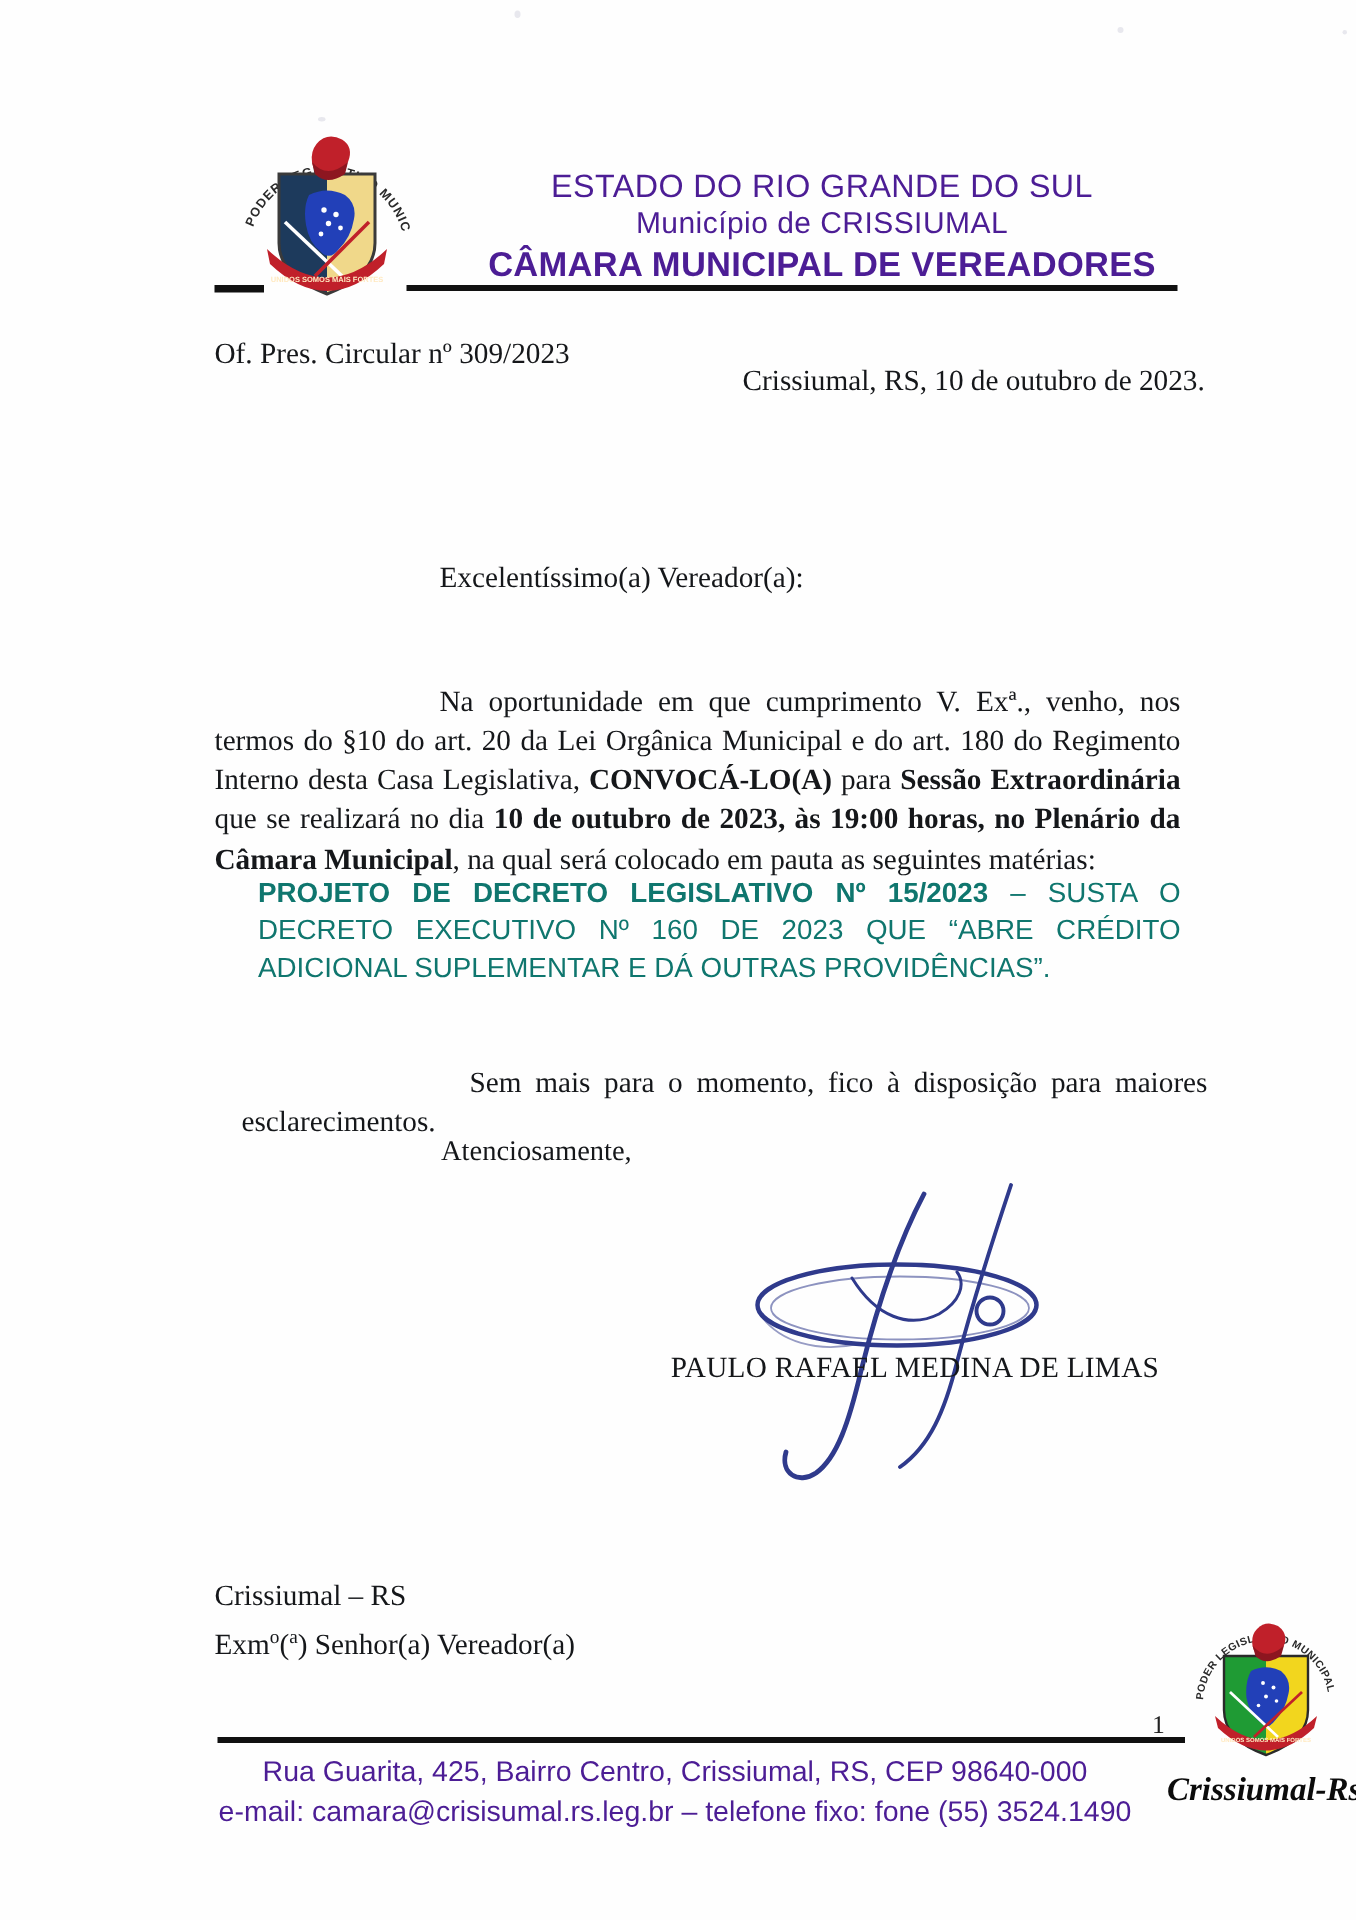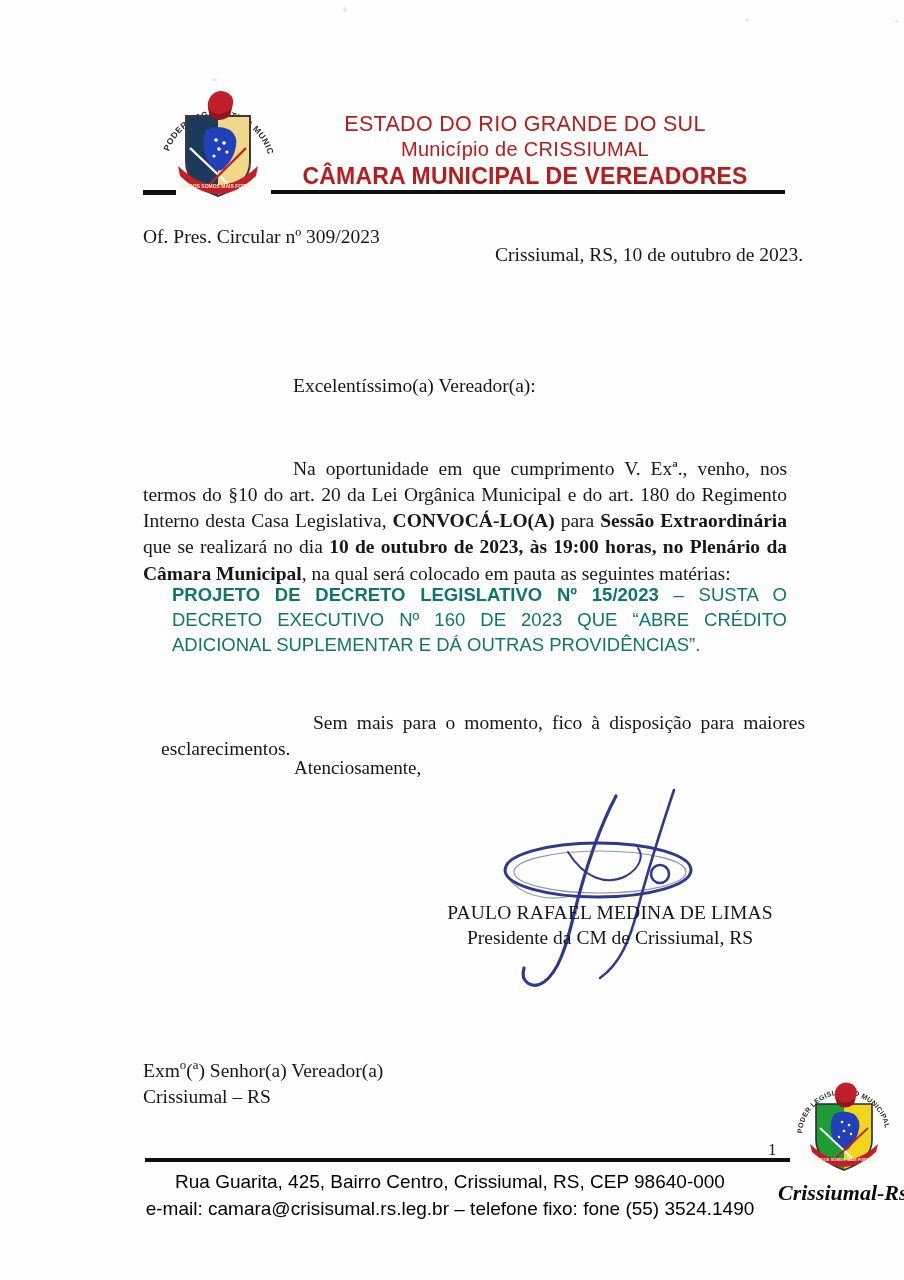--- a/index.html
+++ b/index.html
@@ -26,25 +26,25 @@
     width: 904px;
     height: 120px;
   }
   #crest-main {
     position: absolute;
     left: 156px; top: 2px;
     width: 124px; height: 112px;
   }
   #header-titles {
     position: absolute;
-    left: 265px; top: 26px;
+    left: 288px; top: 26px;
     width: 520px;
     text-align: center;
     font-family: "Liberation Sans", sans-serif;
-    color: #b91c1c;
+    color: #4c1d95;
   }
   .htitle1 {
     font-size: 21.5px;
     letter-spacing: 0.3px;
     line-height: 25px;
     white-space: nowrap;
   }
   .htitle2 {
     font-size: 20px;
     letter-spacing: 0.3px;
@@ -177,21 +177,21 @@
     background: #111;
   }
   #footer-text {
     position: absolute;
     left: 120px; top: 1168px;
     width: 660px;
     text-align: center;
     font-family: "Liberation Sans", sans-serif;
     font-size: 19px;
     line-height: 27px;
-    color: #000000;
+    color: #4c1d95;
   }
   #footer-text .l1 { white-space: nowrap; }
   #footer-text .l2 { white-space: nowrap; }
 
   
   #seal-watermark {
     position: absolute;
     left: 786px; top: 1082px;
     width: 118px; height: 160px;
   }
@@ -292,26 +292,25 @@
         <path d="M 226,8 C 214,44 200,88 190,126 C 182,158 172,182 152,196" stroke-width="2.6"></path>
         <path d="M 120,70 C 136,96 158,104 178,94 C 192,86 196,74 190,66" stroke-width="2"></path>
         <circle cx="212" cy="92" r="9" stroke-width="2.6"></circle>
         <path d="M 60,96 C 72,112 96,120 124,114" stroke-width="1.2" opacity="0.5"></path>
       </g>
     </svg>
   </div>
 
   <div id="signer">
     <div class="name">PAULO RAFAEL MEDINA DE LIMAS</div>
-    <div class="role">Presidente da CM de Crissiumal, RS</div>
   </div>
 
   <div id="addressee">
+    <div>Crissiumal – RS</div>
     <div><span>Exm</span><sup>o</sup><span>(</span><sup>a</sup><span>) Senhor(a) Vereador(a)</span></div>
-    <div>Crissiumal – RS</div>
   </div>
 
   <div id="page-number">1</div>
   <div id="rule-footer"></div>
   <div id="footer-text">
     <div class="l1">Rua Guarita, 425, Bairro Centro, Crissiumal, RS, CEP 98640-000</div>
     <div class="l2">e-mail: camara@crisisumal.rs.leg.br – telefone fixo: fone (55) 3524.1490</div>
   </div>
 
   <div id="seal-watermark">

